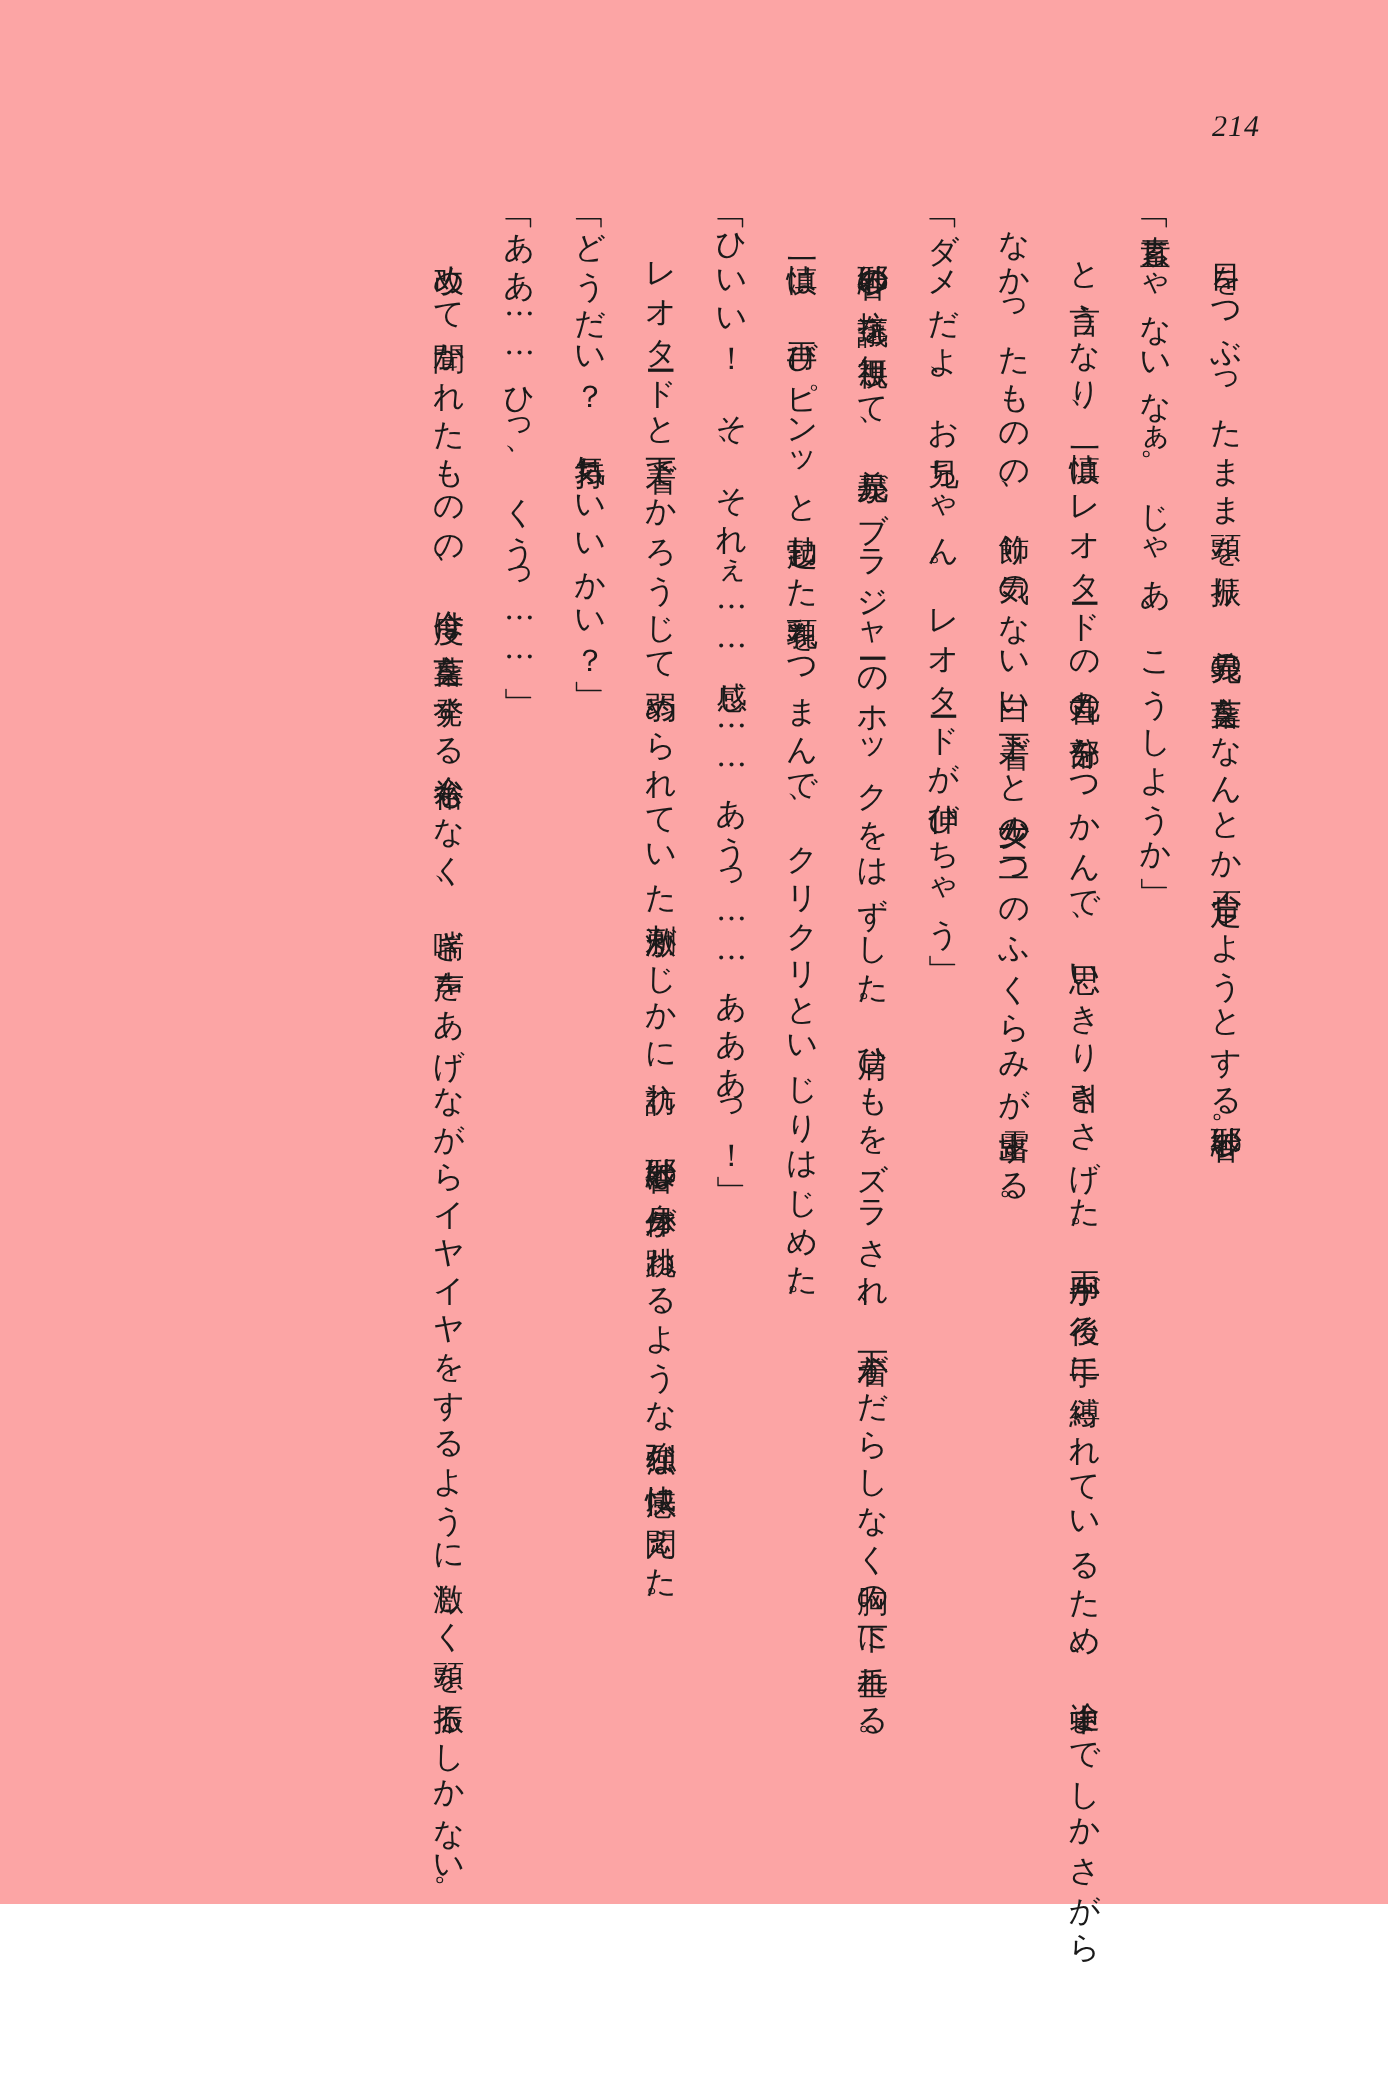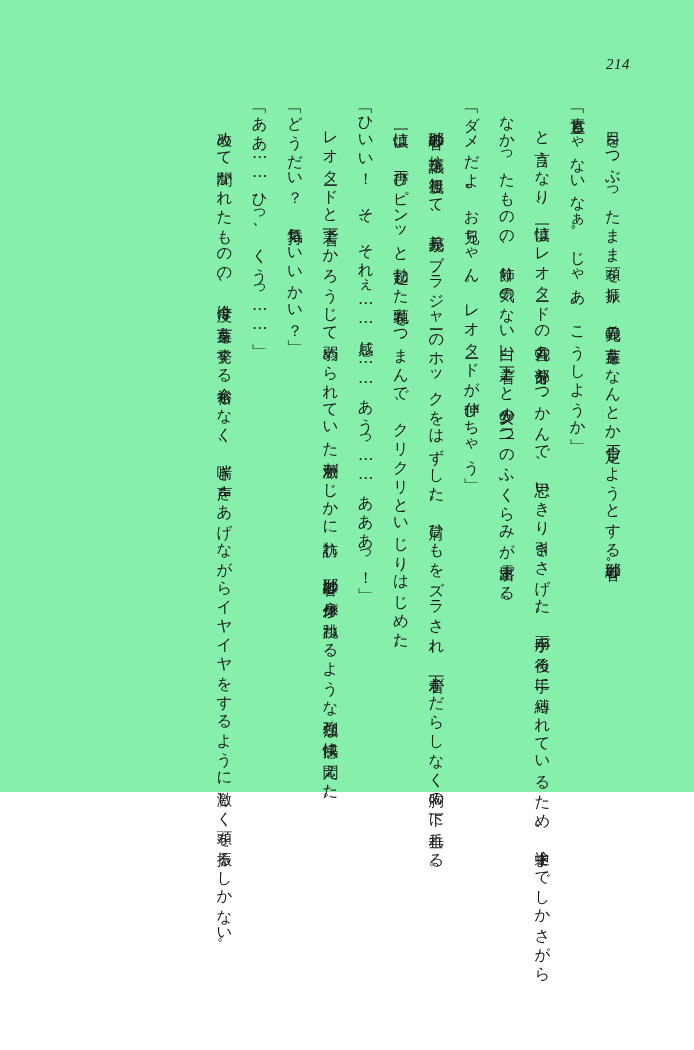--- a/index.html
+++ b/index.html
@@ -10,23 +10,23 @@
   body {
     width: 694px;
     height: 1050px;
     font-family: "Liberation Serif", "DejaVu Serif", serif;
     color: #1a1a1a;
     overflow: hidden;
   }
   .page {
     position: relative;
     width: 694px;
-    height: 792px;
+    height: 952px;
     box-sizing: border-box;
-    background: #86efac;
+    background: #fca5a5;
   }
   .page-number {
     position: absolute;
     top: 56px;
     right: 64px;
     font-family: "Liberation Serif", "DejaVu Serif", serif;
     font-style: italic;
     font-size: 15px;
     letter-spacing: 0.5px;
     color: #1a1a1a;

